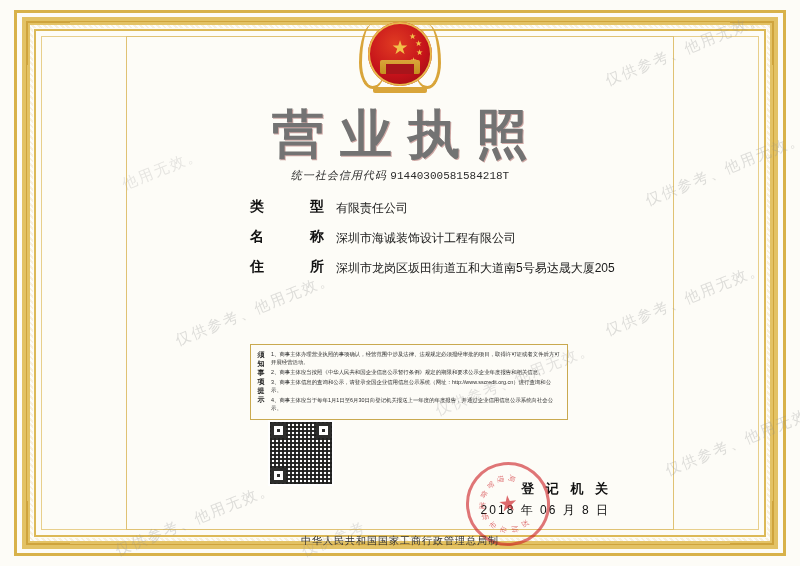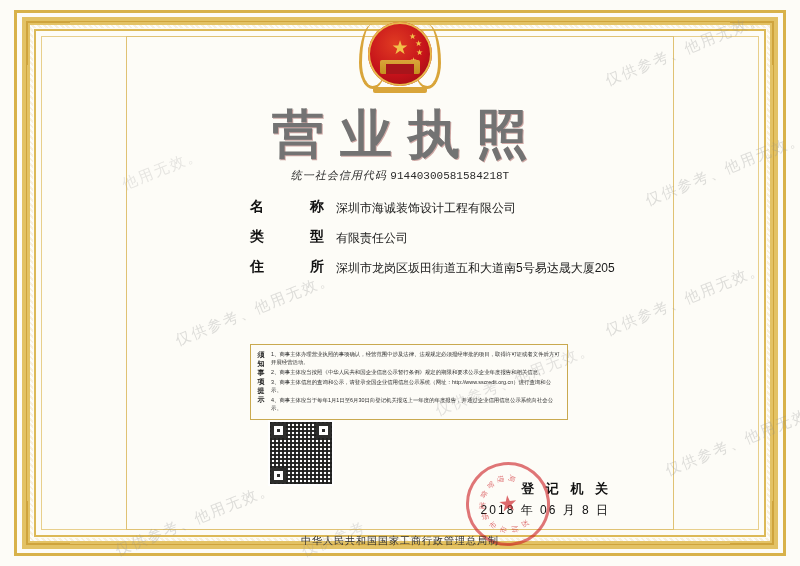--- a/index.html
+++ b/index.html
@@ -391,26 +391,26 @@
 
   <div class="title">营业执照</div>
 
   <div class="credit-code">
     <span class="lbl">统一社会信用代码</span>
     <span class="val">91440300581584218T</span>
   </div>
 
   <div class="fields">
     <div class="field-row">
+      <div class="field-label">类　　型</div>
+      <div class="field-value">有限责任公司</div>
+    </div>
+    <div class="field-row">
       <div class="field-label">名　　称</div>
       <div class="field-value">深圳市海诚装饰设计工程有限公司</div>
-    </div>
-    <div class="field-row">
-      <div class="field-label">类　　型</div>
-      <div class="field-value">有限责任公司</div>
     </div>
     <div class="field-row">
       <div class="field-label">住　　所</div>
       <div class="field-value">深圳市龙岗区坂田街道五和大道南5号易达晟大厦205</div>
     </div>
   </div>
 
   <div class="notice">
     <div class="notice-label">须知事项提示</div>
     <div class="notice-body">

